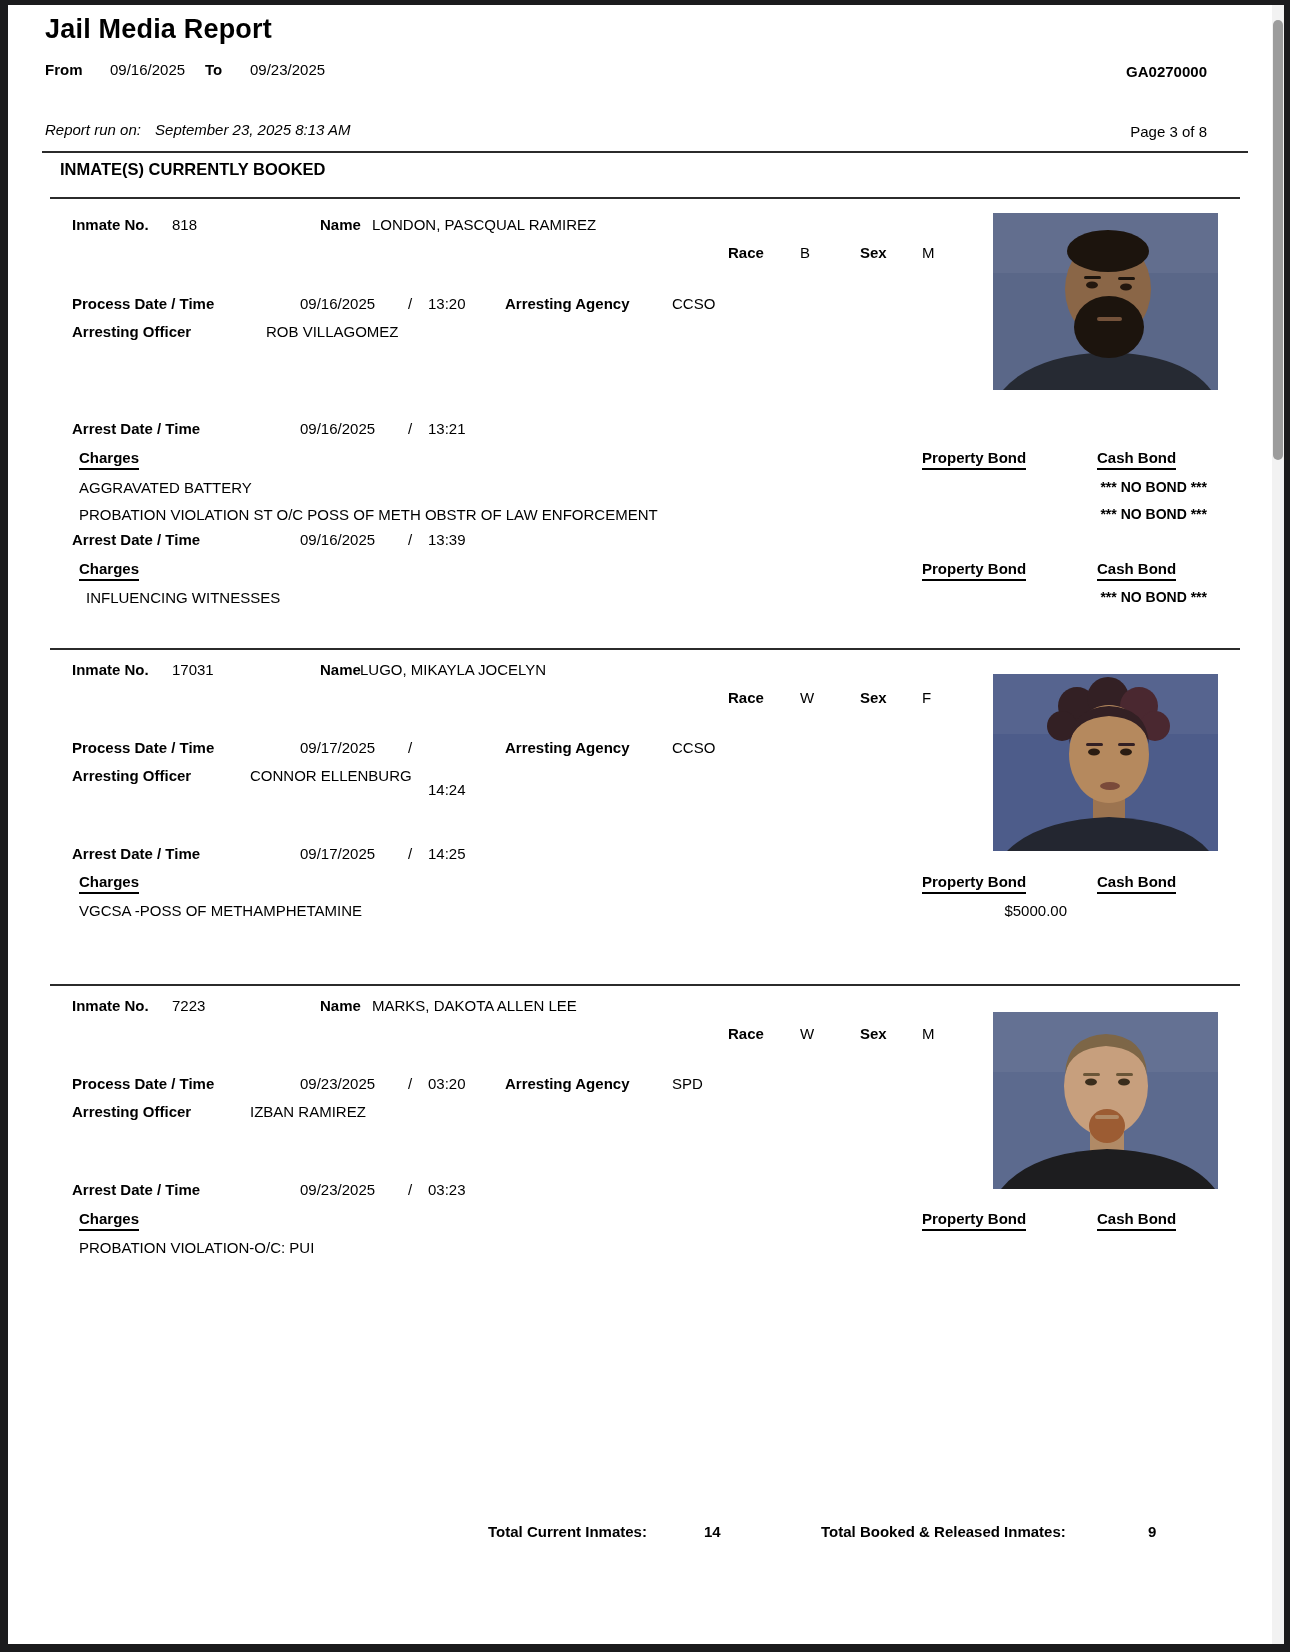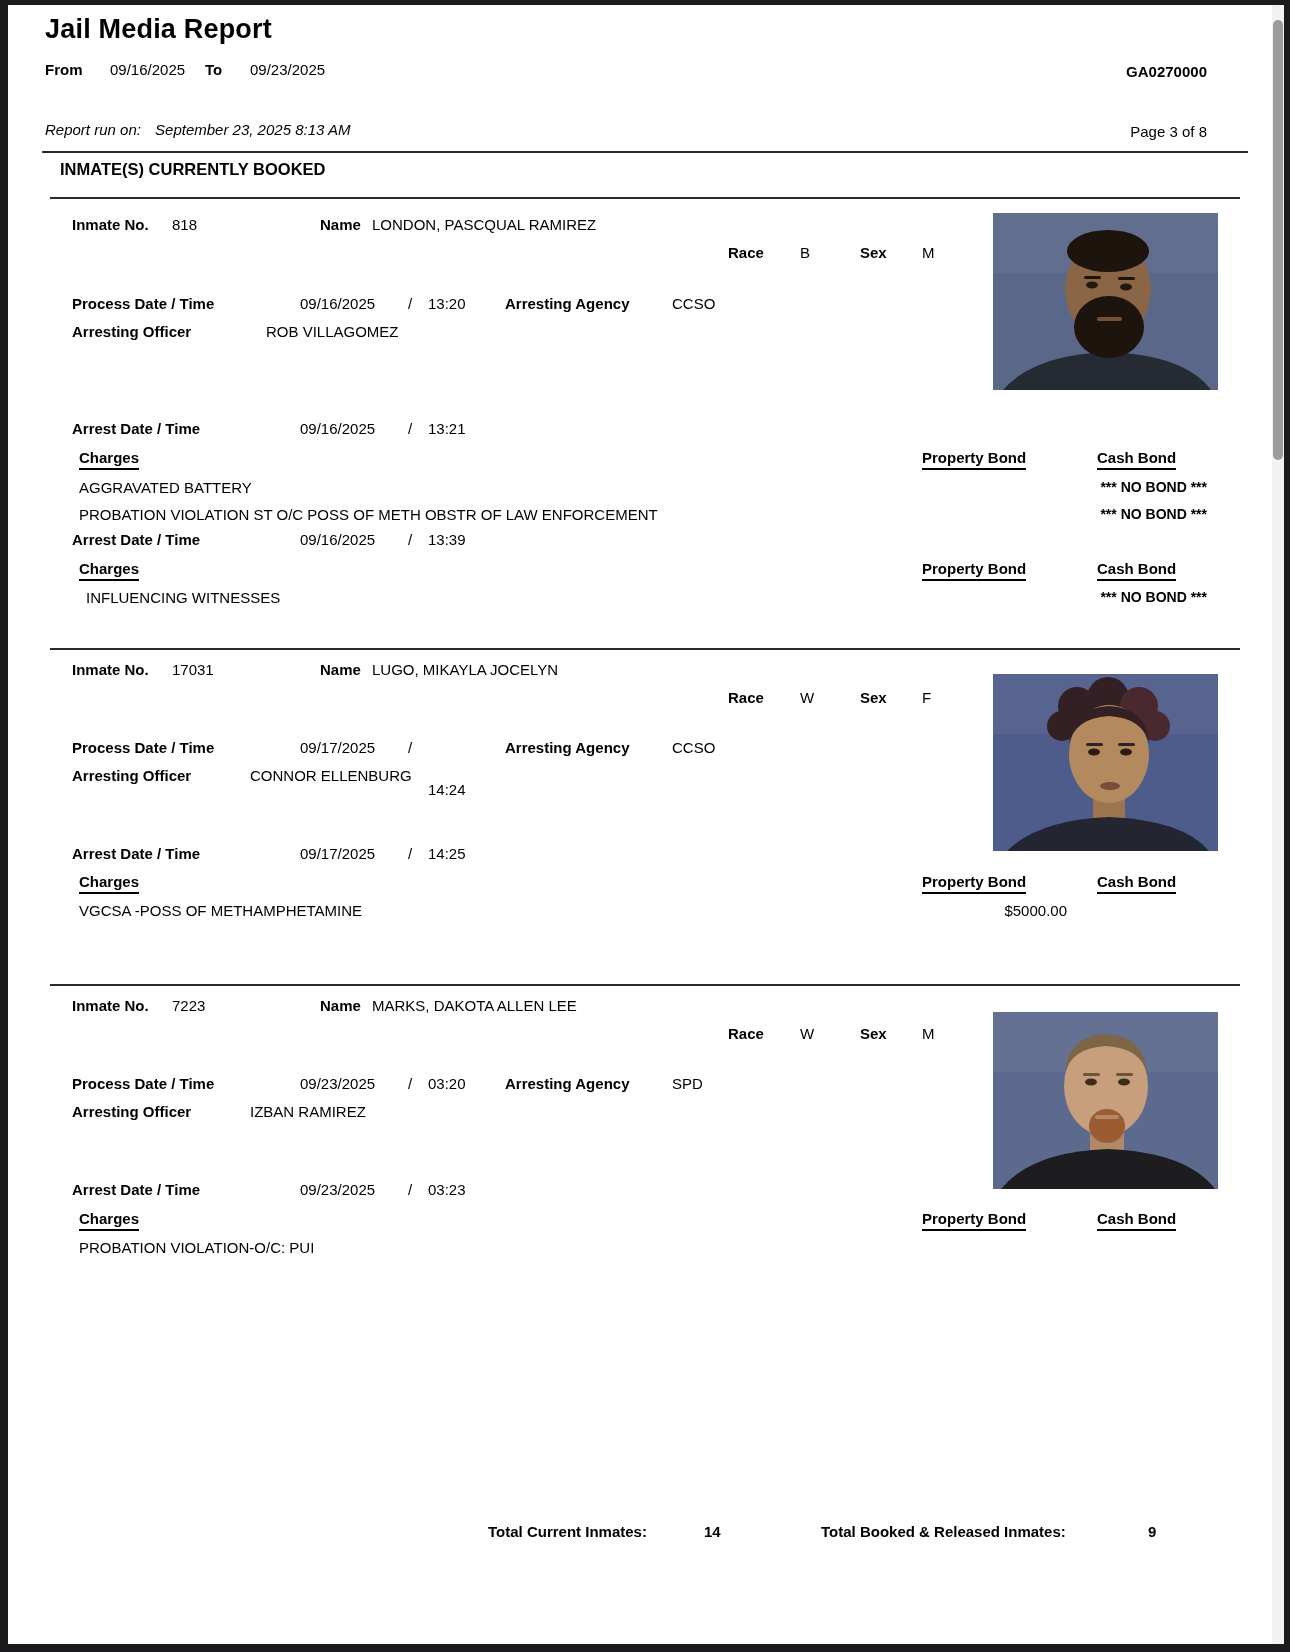--- a/index.html
+++ b/index.html
@@ -123,21 +123,21 @@
       <ellipse cx="116" cy="114" rx="35" ry="31" fill="var(--phair)"></ellipse>
       <rect x="104" y="104" width="25" height="4" rx="2" fill="var(--pskin2)"></rect>
     </svg>
   </div>
 
   <div class="ab rule" style="left:50px;top:648px;width:1190px;"></div>
   <div class="ab t15" style="left:0;top:660px;width:1290px;">
     <span class="ab b" style="left:72px;">Inmate No.</span>
     <span class="ab" style="left:172px;">17031</span>
     <span class="ab b" style="left:320px;">Name</span>
-    <span class="ab" style="left:372px;">LUGO, MIKAYLA JOCELYN</span>
+    <span class="ab" style="left:360px;">LUGO, MIKAYLA JOCELYN</span>
   </div>
   <div class="ab t15" style="left:0;top:688px;width:1290px;">
     <span class="ab b" style="left:728px;">Race</span>
     <span class="ab" style="left:800px;">W</span>
     <span class="ab b" style="left:860px;">Sex</span>
     <span class="ab" style="left:922px;">F</span>
   </div>
   <div class="ab t15" style="left:0;top:738px;width:1290px;">
     <span class="ab b" style="left:72px;">Process Date / Time</span>
     <span class="ab" style="left:300px;">09/17/2025</span>

